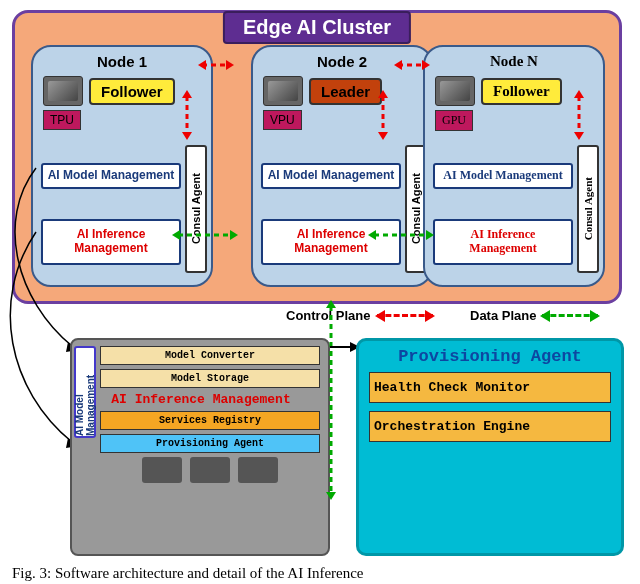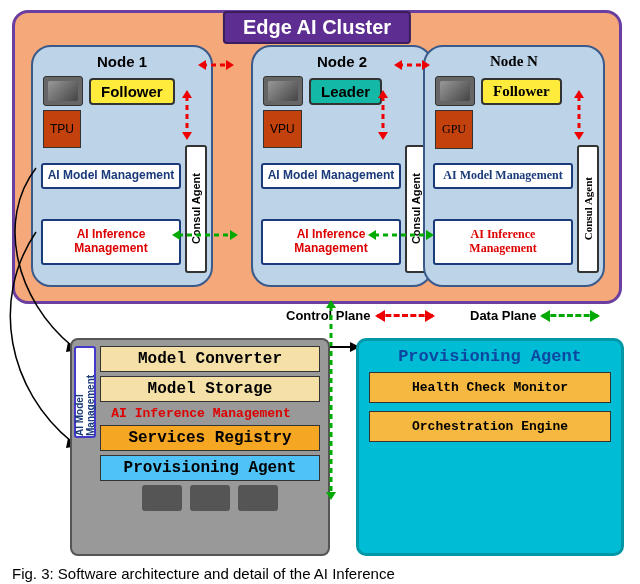--- a/index.html
+++ b/index.html
@@ -66,28 +66,28 @@
     border-radius: 2px;
   }
   .role-badge {
     font-weight: bold;
     font-size: 15px;
     padding: 3px 10px;
     border: 2px solid #333;
     border-radius: 4px;
     background: #ffeb3b;
   }
-  .role-leader { background: #14b8a6; }
+  .role-leader { background: #c2410c; }
   .hw-label {
     font-size: 12px;
     border: 1px solid #333;
-    padding: 11px 6px;
+    padding: 2px 6px;
     margin: 4px 0 0 10px;
     display: inline-block;
-    background: #c2410c;
+    background: #be185d;
   }
   .node-box {
     position: absolute;
     left: 8px;
     width: 140px;
     background: #fff;
     border: 2px solid #1a3a7a;
     border-radius: 3px;
     text-align: center;
     font-size: 12px;
@@ -169,21 +169,21 @@
     transform: rotate(180deg);
     font-size: 10px;
     font-weight: bold;
     color: #1a3a7a;
   }
   .detail-row {
     background: #f5e0a8;
     border: 1px solid #333;
     font-family: 'Courier New', monospace;
     font-weight: bold;
-    font-size: 16px;
+    font-size: 10px;
     text-align: center;
     padding: 3px 4px;
     margin-bottom: 4px;
   }
   .detail-section-title {
     font-family: 'Courier New', monospace;
     font-weight: bold;
     color: #d00;
     font-size: 13px;
     margin: 4px 0 4px -18px;
@@ -220,31 +220,31 @@
     font-size: 17px;
     text-align: center;
     margin-bottom: 6px;
   }
   .prov-row {
     background: #f5b840;
     border: 1px solid #333;
     font-family: 'Courier New', monospace;
     font-weight: bold;
     font-size: 13px;
-    text-align: center;
+    text-align: left;
     padding: 7px 4px;
     margin-bottom: 8px;
   }
   
   
   .caption {
     position: absolute;
     left: 12px; bottom: 2px;
     font-size: 15px;
-    font-family: Liberation Sans, sans-serif;
+    font-family: Liberation Serif, serif;
   }
   
   svg.connector { position:absolute; pointer-events:none; }
 </style>
 </head>
 <body>
 
 <div class="cluster">
   <div class="cluster-title">Edge AI Cluster</div>
 

